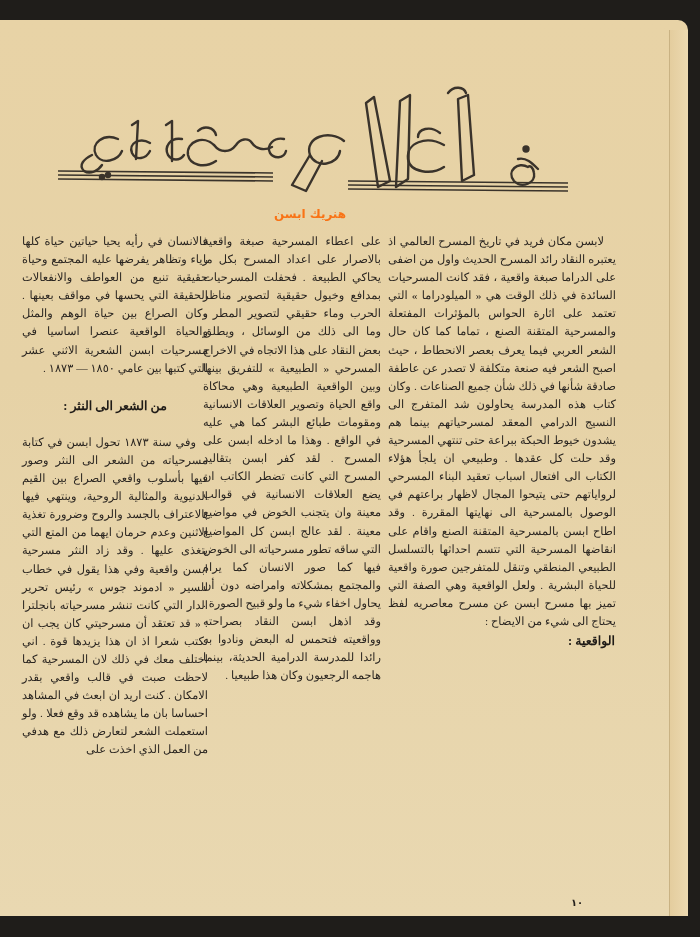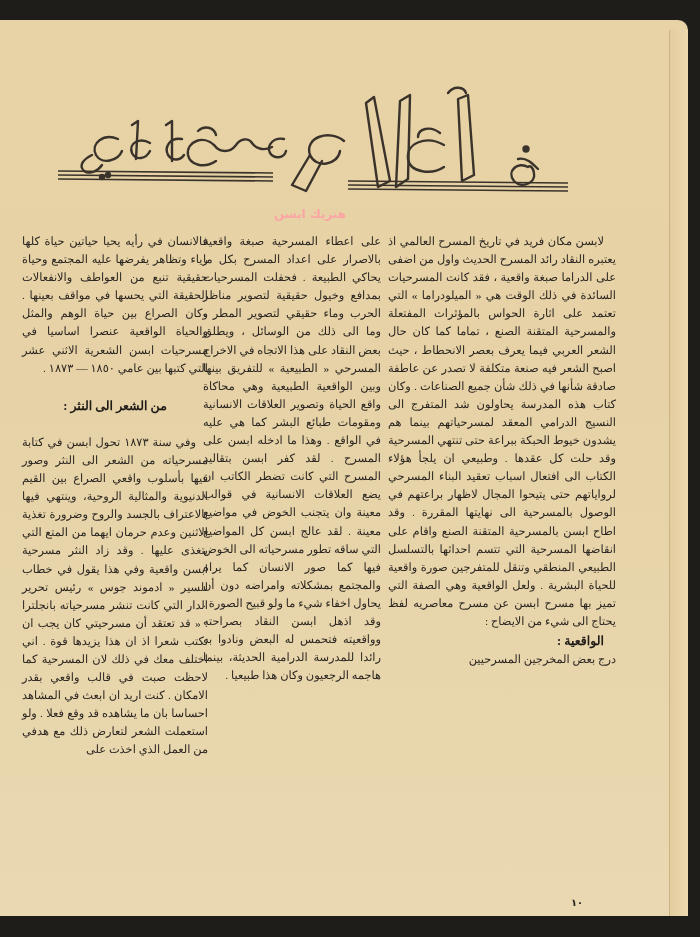--- a/index.html
+++ b/index.html
@@ -23,35 +23,35 @@
   .title-art {
     position: absolute; left: 48px; top: 85px; width: 530px; height: 130px;
   }
   .title-art svg { width: 100%; height: 100%; }
   .title-text {
     position: absolute; width: 1px; height: 1px; overflow: hidden; clip: rect(0 0 0 0);
   }
   .subtitle {
     position: absolute; left: 240px; top: 207px; width: 140px;
     text-align: center; direction: rtl;
-    font-size: 12px; font-weight: bold; color: #fca5a5;
+    font-size: 12px; font-weight: bold; color: #f97316;
   }
   .col {
     position: absolute; top: 232px;
     direction: rtl; text-align: justify; text-align-last: right;
     font-family: Liberation Serif, serif;
     font-size: 11.4px; line-height: 18.1px; color: #2a2520;
   }
   .col p { margin: 0; }
   .col .indent { text-indent: 12px; }
   .col-right { left: 388px; width: 228px; }
   .col-mid { left: 203px; width: 178px; }
   .col-left { left: 22px; width: 186px; }
   .col h3 {
-    margin: 2px 12px 0 0; font-size: 12.5px; font-weight: bold; color: #1f1b17;
+    margin: 2px 1px 0 0; font-size: 12.5px; font-weight: bold; color: #1f1b17;
   }
   .col-left h3 { text-align: left; margin: 20px 0 18px 0; text-align-last: center; }
   .page-number {
     position: absolute; left: 571px; top: 897px;
     font-size: 10px; font-weight: bold; color: #26221d;
     direction: rtl;
   }
 </style>
 </head>
 <body>
@@ -105,21 +105,20 @@
       <line x1="300" y1="104" x2="520" y2="106"></line>
     </g>
   </svg>
 </div>
 
 <div class="subtitle">هنريك ابسن</div>
 
 <div class="col col-right">
   <p class="indent">لابسن مكان فريد في تاريخ المسرح العالمي اذ يعتبره النقاد رائد المسرح الحديث واول من اضفى على الدراما صبغة واقعية ، فقد كانت المسرحيات السائدة في ذلك الوقت هي « الميلودراما » التي تعتمد على اثارة الحواس بالمؤثرات المفتعلة والمسرحية المتقنة الصنع ، تماما كما كان حال الشعر العربي فيما يعرف بعصر الانحطاط ، حيث اصبح الشعر فيه صنعة متكلفة لا تصدر عن عاطفة صادقة شأنها في ذلك شأن جميع الصناعات . وكان كتاب هذه المدرسة يحاولون شد المتفرج الى النسيج الدرامي المعقد لمسرحياتهم بينما هم يشدون خيوط الحبكة ببراعة حتى تنتهي المسرحية وقد حلت كل عقدها . وطبيعي ان يلجأ هؤلاء الكتاب الى افتعال اسباب تعقيد البناء المسرحي لرواياتهم حتى يتيحوا المجال لاظهار براعتهم في الوصول بالمسرحية الى نهايتها المقررة . وقد اطاح ابسن بالمسرحية المتقنة الصنع واقام على انقاضها المسرحية التي تتسم احداثها بالتسلسل الطبيعي المنطقي وتنقل للمتفرجين صورة واقعية للحياة البشرية . ولعل الواقعية وهي الصفة التي تميز بها مسرح ابسن عن مسرح معاصريه لفظ يحتاج الى شيء من الايضاح :</p>
   <h3>الواقعية :</h3>
-  <p>درج بعض المخرجين المسرحيين</p>
 </div>
 
 <div class="col col-mid">
   <p>على اعطاء المسرحية صبغة واقعية بالاصرار على اعداد المسرح بكل ما يحاكي الطبيعة . فحفلت المسرحيات بمدافع وخيول حقيقية لتصوير مناظر الحرب وماء حقيقي لتصوير المطر ، وما الى ذلك من الوسائل ، ويطلق بعض النقاد على هذا الاتجاه في الاخراج المسرحي « الطبيعية » للتفريق بينها وبين الواقعية الطبيعية وهي محاكاة واقع الحياة وتصوير العلاقات الانسانية ومقومات طبائع البشر كما هي عليه في الواقع . وهذا ما ادخله ابسن على المسرح . لقد كفر ابسن بتقاليد المسرح التي كانت تضطر الكاتب ان يضع العلاقات الانسانية في قوالب معينة وان يتجنب الخوض في مواضيع معينة . لقد عالج ابسن كل المواضيع التي ساقه تطور مسرحياته الى الخوض فيها كما صور الانسان كما يراه والمجتمع بمشكلاته وامراضه دون أن يحاول اخفاء شيء ما ولو قبيح الصورة . وقد اذهل ابسن النقاد بصراحته وواقعيته فتحمس له البعض ونادوا به رائدا للمدرسة الدرامية الحديثة، بينما هاجمه الرجعيون وكان هذا طبيعيا .</p>
 </div>
 
 <div class="col col-left">
   <p>فالانسان في رأيه يحيا حياتين حياة كلها رياء وتظاهر يفرضها عليه المجتمع وحياة حقيقية تنبع من العواطف والانفعالات الحقيقة التي يحسها في مواقف بعينها . وكان الصراع بين حياة الوهم والمثل والحياة الواقعية عنصرا اساسيا في مسرحيات ابسن الشعرية الاثني عشر التي كتبها بين عامي ١٨٥٠ — ١٨٧٣ .</p>
   <h3>من الشعر الى النثر :</h3>
   <p class="indent">وفي سنة ١٨٧٣ تحول ابسن في كتابة مسرحياته من الشعر الى النثر وصور فيها بأسلوب واقعي الصراع بين القيم الدنيوية والمثالية الروحية، وينتهي فيها بالاعتراف بالجسد والروح وضرورة تغذية الاثنين وعدم حرمان ايهما من المتع التي يتغذى عليها . وقد زاد النثر مسرحية ابسن واقعية وفي هذا يقول في خطاب للسير « ادموند جوس » رئيس تحرير الدار التي كانت تنشر مسرحياته بانجلترا : « قد تعتقد أن مسرحيتي كان يجب ان تكتب شعرا اذ ان هذا يزيدها قوة . اني اختلف معك في ذلك لان المسرحية كما لاحظت صبت في قالب واقعي بقدر الامكان . كنت اريد ان ابعث في المشاهد احساسا بان ما يشاهده قد وقع فعلا . ولو استعملت الشعر لتعارض ذلك مع هدفي من العمل الذي اخذت على</p>

